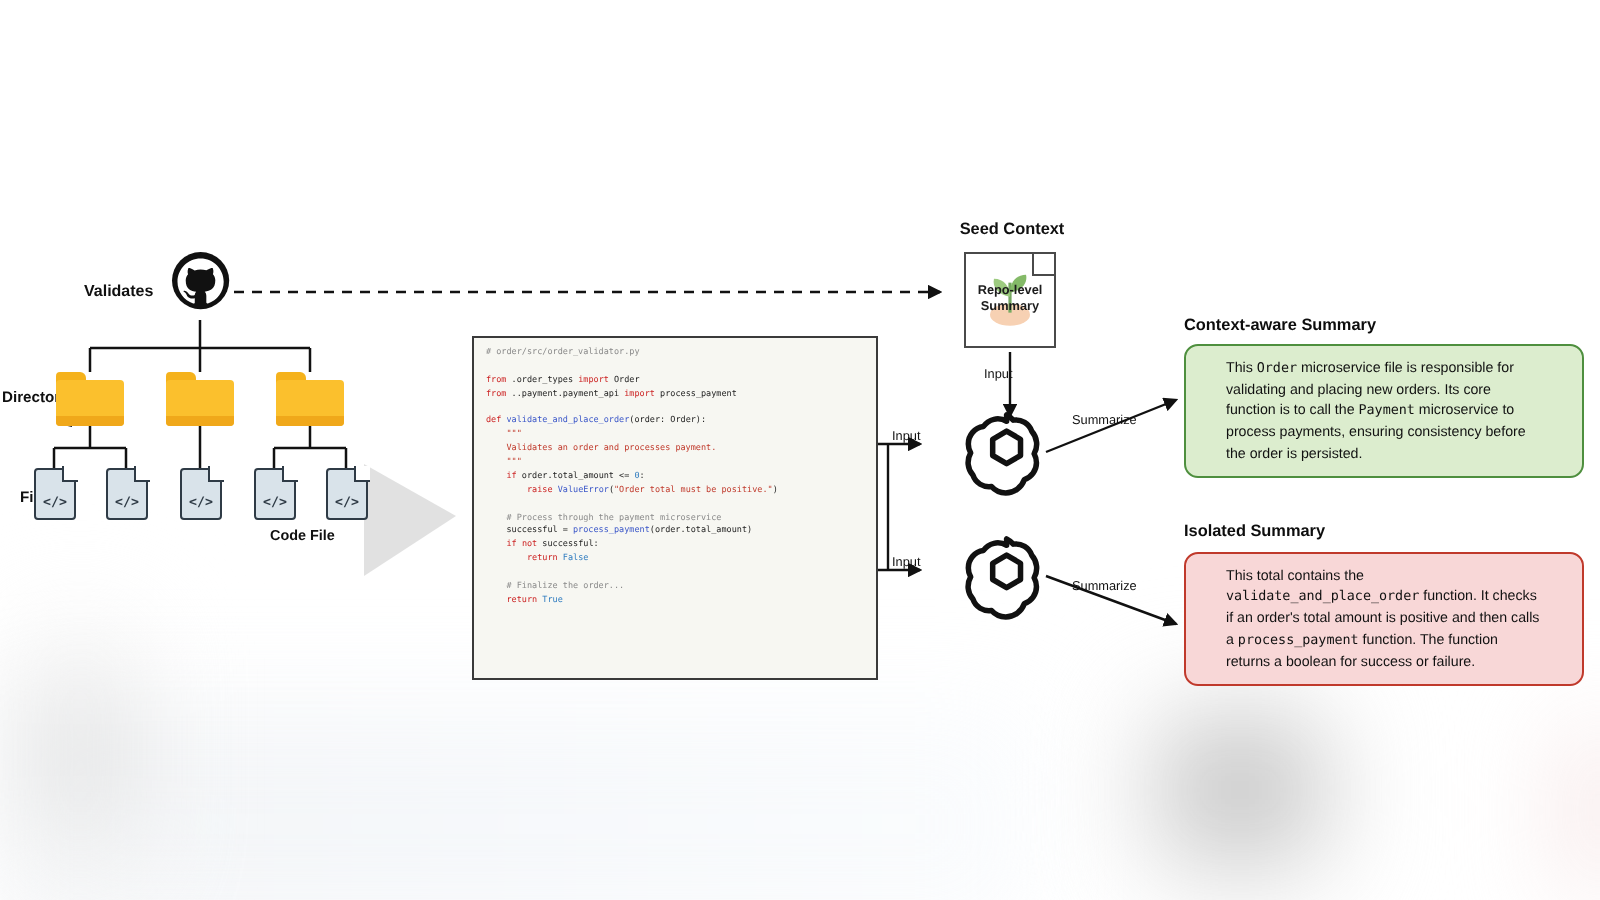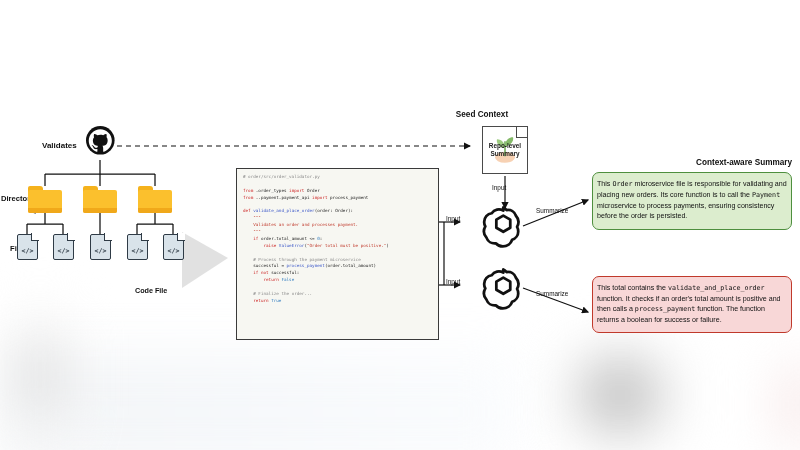--- a/index.html
+++ b/index.html
@@ -46,25 +46,25 @@
   #seed-doc .corner{position:absolute;right:-1px;top:-1px;width:11px;height:11px;
     background:linear-gradient(225deg,#ffffff 0 50%,transparent 50%);
     border-left:1.4px solid #4a4a4a;border-bottom:1.4px solid #4a4a4a;
     transform:rotate(0deg);}
   #seed-doc .doctext{position:relative;z-index:3;text-align:center;font-size:6.4px;
     font-weight:bold;color:#1c1c1c;line-height:1.25;}
   #seed-doc .sprout{position:absolute;left:50%;top:50%;transform:translate(-50%,-52%);z-index:1;opacity:.85;}
 
   
   .sumbox{position:absolute;z-index:4;box-sizing:border-box;border-radius:7px;
-    padding:6px 4px;font-size:7.1px;line-height:1.48;color:#111;}
+    padding:6px 20px;font-size:7.1px;line-height:1.48;color:#111;}
   #ctx-box{left:592px;top:172px;width:200px;min-height:58px;background:#dcedce;border:1.3px solid #4e8f3e;}
   #iso-box{left:592px;top:276px;width:200px;min-height:50px;background:#f8d7d7;border:1.3px solid #c0392b;}
   .mono{font-family:"DejaVu Sans Mono","Liberation Mono",monospace;font-size:6.7px;}
-  .sum-title{position:absolute;z-index:4;font-weight:bold;font-size:8.2px;color:#0d0d0d;text-align:right;}
+  .sum-title{position:absolute;z-index:4;font-weight:bold;font-size:8.2px;color:#0d0d0d;text-align:left;}
   #ctx-title{left:592px;top:158px;width:200px;}
   #iso-title{left:592px;top:261px;width:200px;}
 
   
   .folder{position:absolute;z-index:4;width:34px;height:27px;}
   .folder .tab{position:absolute;left:0;top:0;width:15px;height:6px;background:#f5b21c;border-radius:2px 3px 0 0;}
   .folder .body{position:absolute;left:0;top:4px;width:34px;height:23px;background:#fbc02d;border-radius:2px;}
   .folder .body:after{content:"";position:absolute;left:0;right:0;bottom:0;height:5px;
     background:#f0a81a;border-radius:0 0 2px 2px;}
 
@@ -179,21 +179,21 @@
   <div class="cfile" style="left:127px;top:234px;">
     <div class="pg"></div>
       <div class="fold"></div>
     <div class="tag">&lt;/&gt;</div>
   </div>
   <div class="cfile" style="left:163px;top:234px;">
     <div class="pg"></div>
       <div class="fold"></div>
     <div class="tag">&lt;/&gt;</div>
   </div>
-  <div class="lbl" style="left:135px;top:263px;font-size:7.2px;margin-top:23px;">Code File</div>
+  <div class="lbl" style="left:135px;top:263px;font-size:7.2px;">Code File</div>
 
   <div id="code-panel">
     <pre><span class="cm"># order/src/order_validator.py</span>
 
 <span class="k">from</span> .order_types <span class="k">import</span> Order
 <span class="k">from</span> ..payment.payment_api <span class="k">import</span> process_payment
 
 <span class="k">def</span> <span class="fn">validate_and_place_order</span>(order: Order):
     <span class="st">"""</span>
     <span class="st">Validates an order and processes payment.</span>
@@ -203,21 +203,21 @@
 
     <span class="cm"># Process through the payment microservice</span>
     successful = <span class="fn">process_payment</span>(order.total_amount)
     <span class="k">if</span> <span class="k">not</span> successful:
         <span class="k">return</span> <span class="cl">False</span>
 
     <span class="cm"># Finalize the order...</span>
     <span class="k">return</span> <span class="cl">True</span></pre>
   </div>
 
-  <div class="lbl" style="left:444px;top:110px;font-size:8.2px;width:76px;text-align:center;">Seed Context</div>
+  <div class="lbl" style="left:468px;top:110px;font-size:8.2px;width:76px;text-align:center;">Seed Context</div>
   <div id="seed-doc">
     <svg class="sprout" width="34" height="34" viewBox="0 0 34 34">
       <ellipse cx="17" cy="25" rx="10" ry="5.5" fill="#f6c9a6"></ellipse>
       <path d="M17 24 C17 16 17 12 17 9" stroke="#5d9b45" stroke-width="1.6" fill="none"></path>
       <path d="M17 16 C11 15 8 11 9 7 C14 7 17 11 17 16 Z" fill="#8cc26b"></path>
       <path d="M17 14 C23 13 26 9 25 5 C20 5 17 9 17 14 Z" fill="#6fae4e"></path>
     </svg>
     <div class="corner"></div>
     <div class="doctext">
       <div>Repo-level</div>
@@ -240,15 +240,16 @@
   </svg>
 
   <div class="arrow-lbl" style="left:446px;top:215px;">Input</div>
   <div class="arrow-lbl" style="left:446px;top:278px;">Input</div>
   <div class="arrow-lbl" style="left:536px;top:207px;">Summarize</div>
   <div class="arrow-lbl" style="left:536px;top:290px;">Summarize</div>
 
   <div class="sum-title" id="ctx-title">Context-aware Summary</div>
   <div class="sumbox" id="ctx-box"><span>This </span><span class="mono">Order</span><span> microservice file is responsible for validating and placing new orders. Its core function is to call the </span><span class="mono">Payment</span><span> microservice to process payments, ensuring consistency before the order is persisted.</span></div>
 
+  <div class="sum-title" id="iso-title">Isolated Summary</div>
   <div class="sumbox" id="iso-box"><span>This total contains the </span><span class="mono">validate_and_place_order</span><span> function. It checks if an order's total amount is positive and then calls a </span><span class="mono">process_payment</span><span> function. The function returns a boolean for success or failure.</span></div>
 
 </div>
 
 </body></html>

